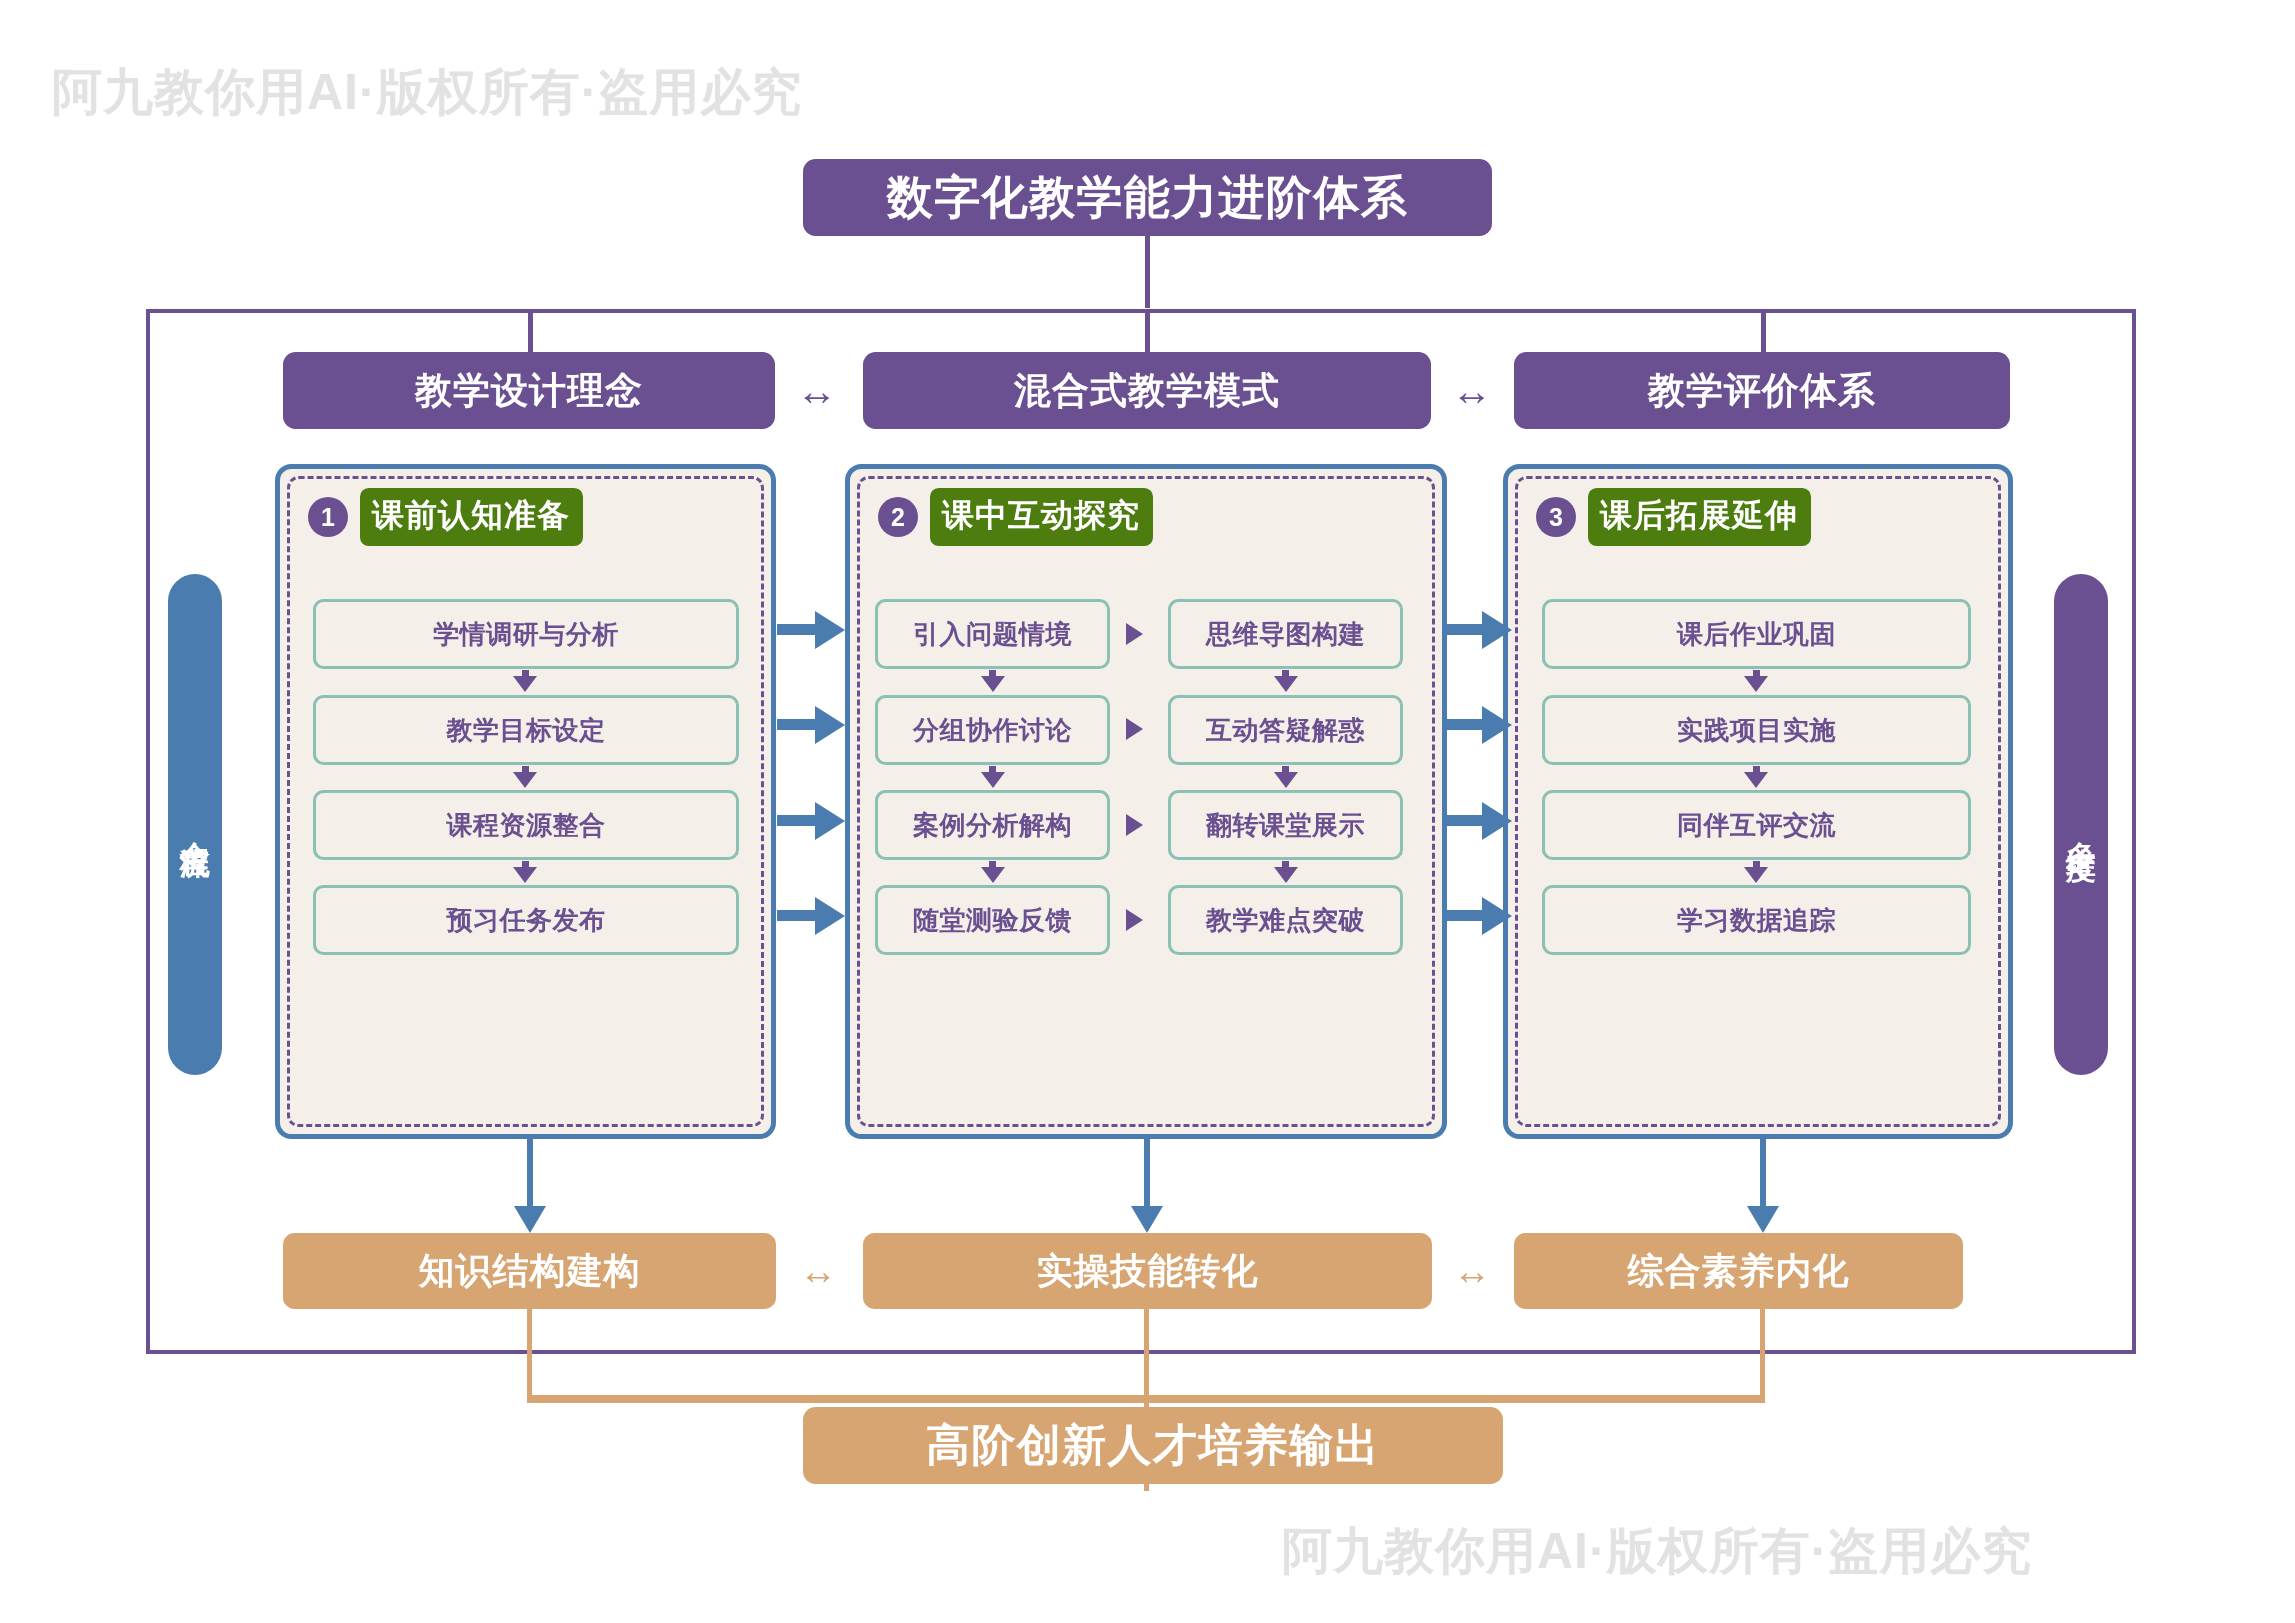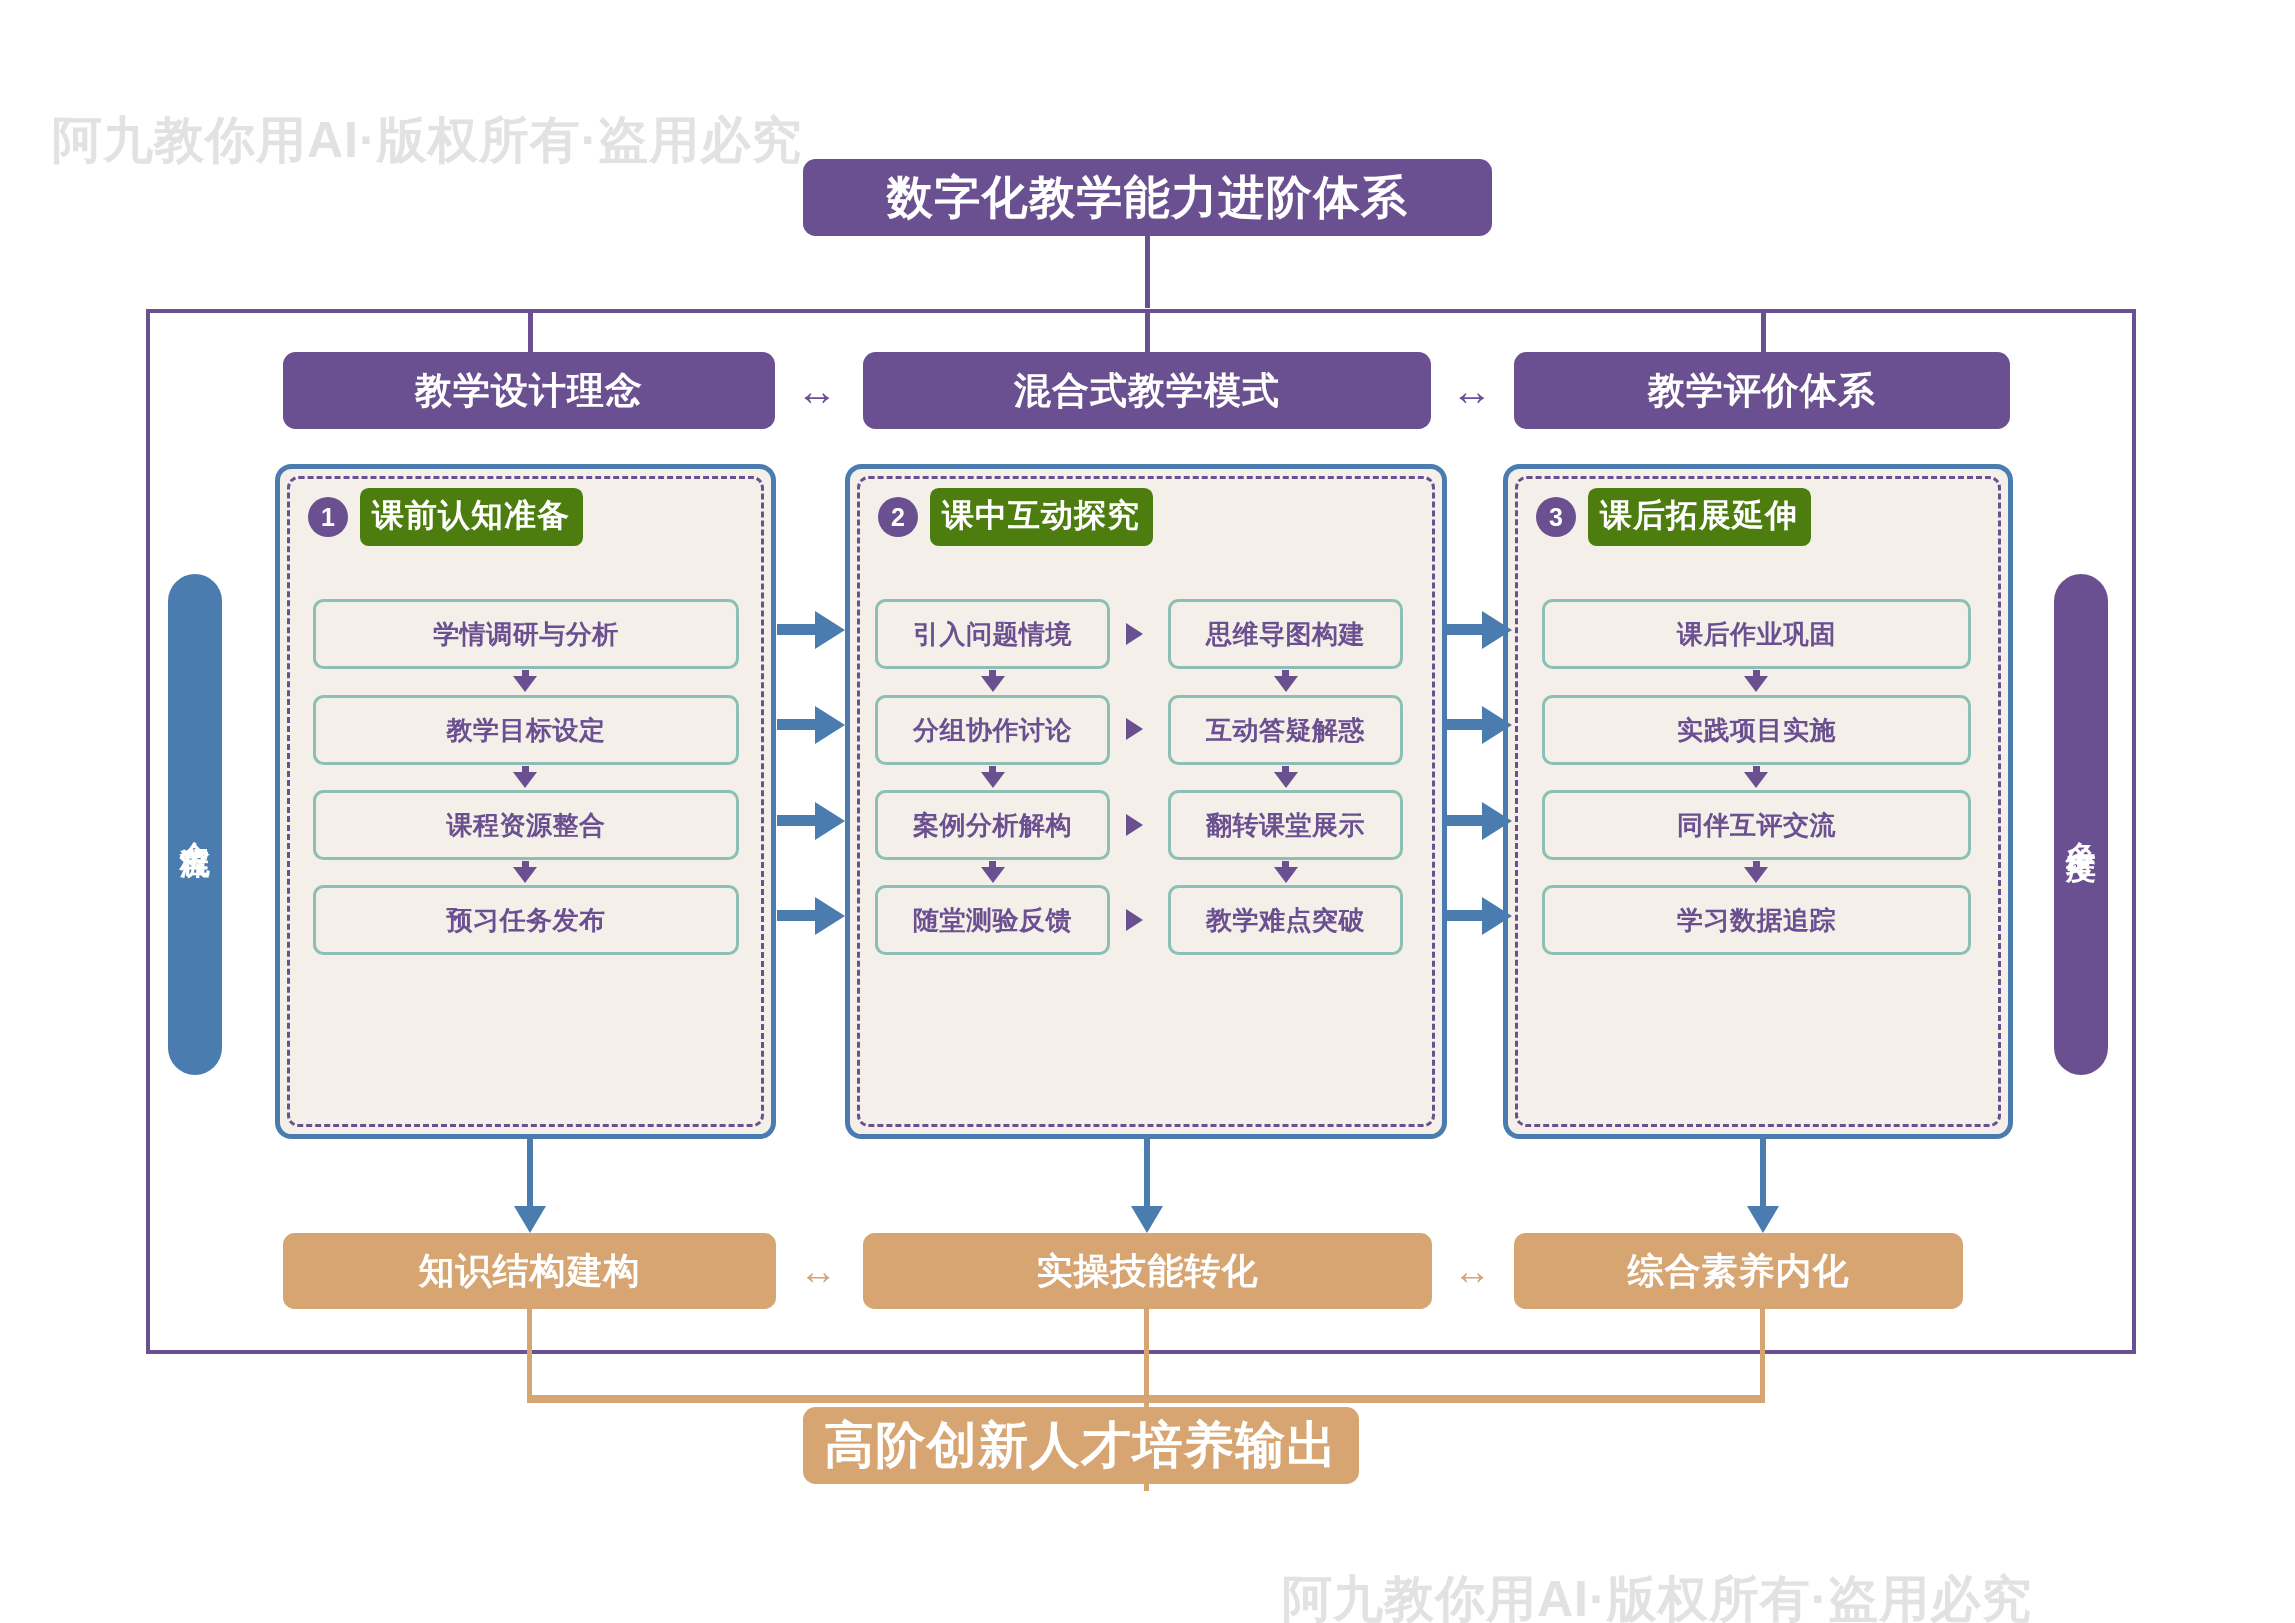--- a/index.html
+++ b/index.html
@@ -13,21 +13,20 @@
   }
 
   
   .watermark {
     position: absolute;
     color: #e2e2e2;
     font-weight: bold;
     white-space: nowrap;
     letter-spacing: 1px;
     user-select: none;
-    margin-top: 48px;
   }
   #wm-top  { left: 52px; top: 59px;  font-size: 50px; }
   #wm-bot  { left: 1282px; top: 1518px; font-size: 50px; }
 
   
   #main-title {
     position: absolute;
     left: 803px; top: 159px;
     width: 689px; height: 77px;
     background: #6B5091;
@@ -250,25 +249,25 @@
   #bidir-o-b { left: 1436px; }
 
   
   .tan-v { position: absolute; width: 5.3px; background: #D7A572; }
   .tan-h { position: absolute; height: 7.7px; background: #D7A572; }
 
   
   #final-box {
     position: absolute;
     left: 803px; top: 1407px;
-    width: 556px; height: 77px;
+    width: 700px; height: 77px;
     background: #D7A572;
     border-radius: 12.5px;
     color: #ffffff;
-    font-size: 50px; font-weight: bold;
+    font-size: 44px; font-weight: bold;
     display: flex; align-items: center; justify-content: center;
     letter-spacing: 1.4px;
   }
 </style>
 </head>
 <body>
 
 <div class="watermark" id="wm-top">阿九教你用AI·版权所有·盗用必究</div>
 <div class="watermark" id="wm-bot">阿九教你用AI·版权所有·盗用必究</div>
 

